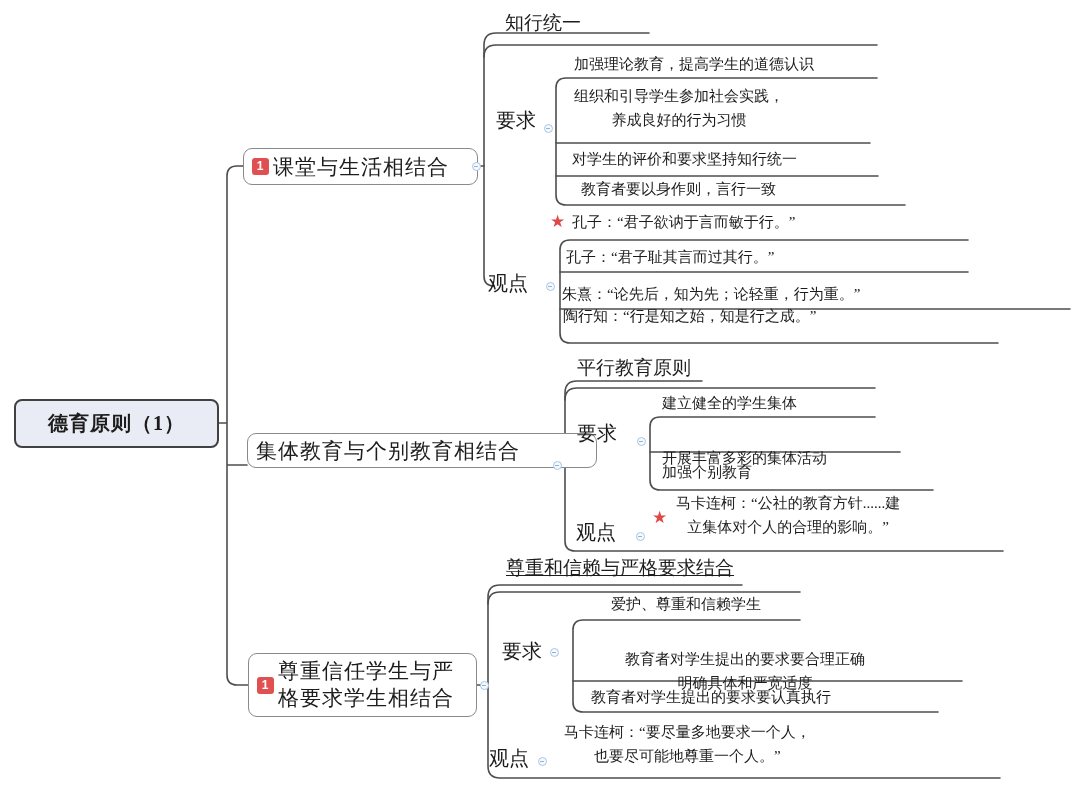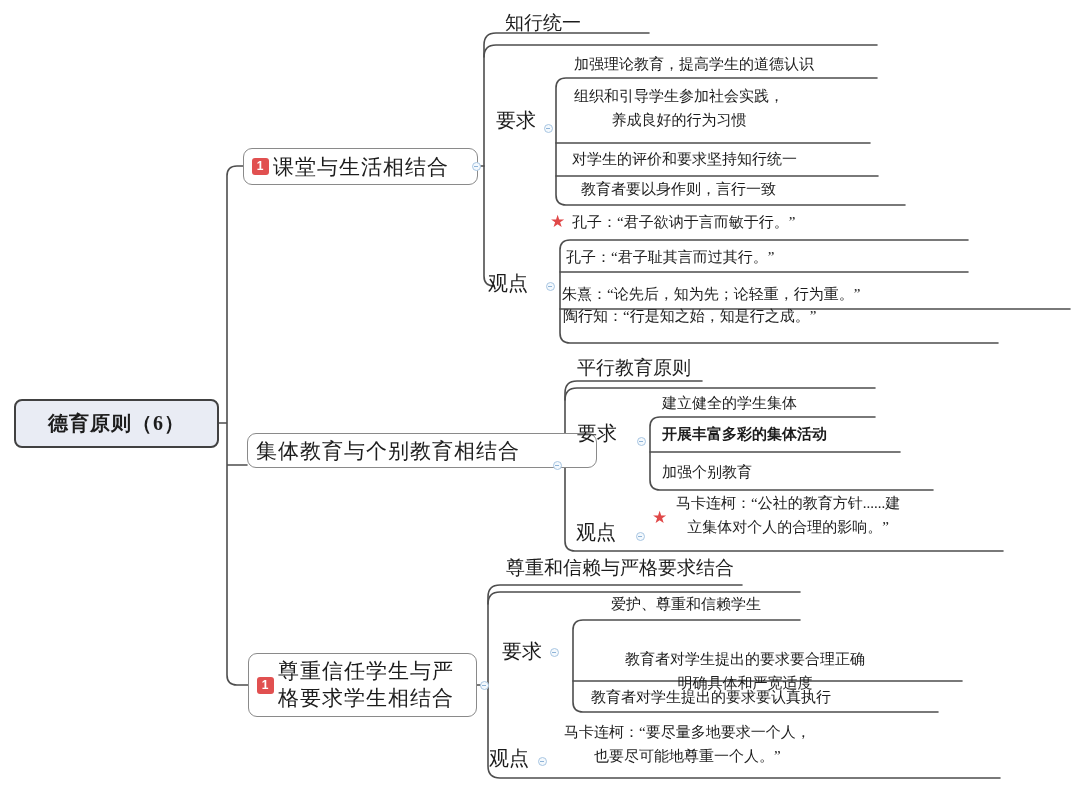--- a/index.html
+++ b/index.html
@@ -62,21 +62,21 @@
     <path d="M650,452 H900"></path>
 
     <path d="M477,685 H488"></path>
     <path d="M742,585 H500 Q488,585 488,597 V766 Q488,778 500,778 H1000"></path>
     <path d="M488,604 Q488,592 500,592 H800"></path>
     <path d="M800,620 H583 Q573,620 573,630 V702 Q573,712 583,712 H938"></path>
     <path d="M573,681 H962"></path>
   </svg>
 
   <div class="rootnode" style="left:14px;top:399px;width:205px;height:49px;">
-    <span>德育原则（6）</span>
+    <span>德育原则（1）</span>
   </div>
 
   <div class="node" style="left:243px;top:148px;width:235px;height:37px;">
     <span class="badge">1</span>
     <span>课堂与生活相结合</span>
   </div>
   <span class="collapse" style="left:472px;top:162px;"></span>
 
   <div class="toplabel" style="left:505px;top:12px;">知行统一</div>
 
@@ -102,38 +102,38 @@
     <span>集体教育与个别教育相结合</span>
   </div>
   <span class="collapse" style="left:553px;top:461px;"></span>
 
   <div class="toplabel" style="left:577px;top:357px;">平行教育原则</div>
 
   <div class="glabel" style="left:577px;top:422px;">要求</div>
   <span class="collapse" style="left:637px;top:437px;"></span>
 
   <div class="leaf" style="left:662px;top:391px;">建立健全的学生集体</div>
-  <div class="leaf" style="left:662px;top:422px;font-weight:bold;">开展丰富多彩的集体活动</div>
+  <div class="leaf" style="left:662px;top:446px;">开展丰富多彩的集体活动</div>
   <div class="leaf" style="left:662px;top:460px;">加强个别教育</div>
 
   <div class="glabel" style="left:576px;top:521px;">观点</div>
   <span class="collapse" style="left:636px;top:532px;"></span>
 
   <span class="star" style="left:652px;top:508px;">★</span>
   <div class="leaf" style="left:676px;top:491px;">马卡连柯：“公社的教育方针......建
 立集体对个人的合理的影响。”</div>
 
   <div class="node" style="left:248px;top:653px;width:229px;height:64px;line-height:27px;">
     <span class="badge">1</span>
     <span>尊重信任学生与严
 格要求学生相结合</span>
   </div>
   <span class="collapse" style="left:480px;top:681px;"></span>
 
-  <div class="toplabel" style="left:506px;top:557px;">尊重和信赖与严格要求结合</div>
+  <div class="toplabel" style="left:506px;top:557px;text-decoration:underline;">尊重和信赖与严格要求结合</div>
 
   <div class="glabel" style="left:502px;top:640px;">要求</div>
   <span class="collapse" style="left:550px;top:648px;"></span>
 
   <div class="leaf" style="left:591px;top:592px;margin-left:20px;">爱护、尊重和信赖学生</div>
   <div class="leaf" style="left:625px;top:623px;margin-top:24px;">教育者对学生提出的要求要合理正确
 明确具体和严宽适度</div>
   <div class="leaf" style="left:591px;top:685px;">教育者对学生提出的要求要认真执行</div>
 
   <div class="glabel" style="left:489px;top:747px;">观点</div>

